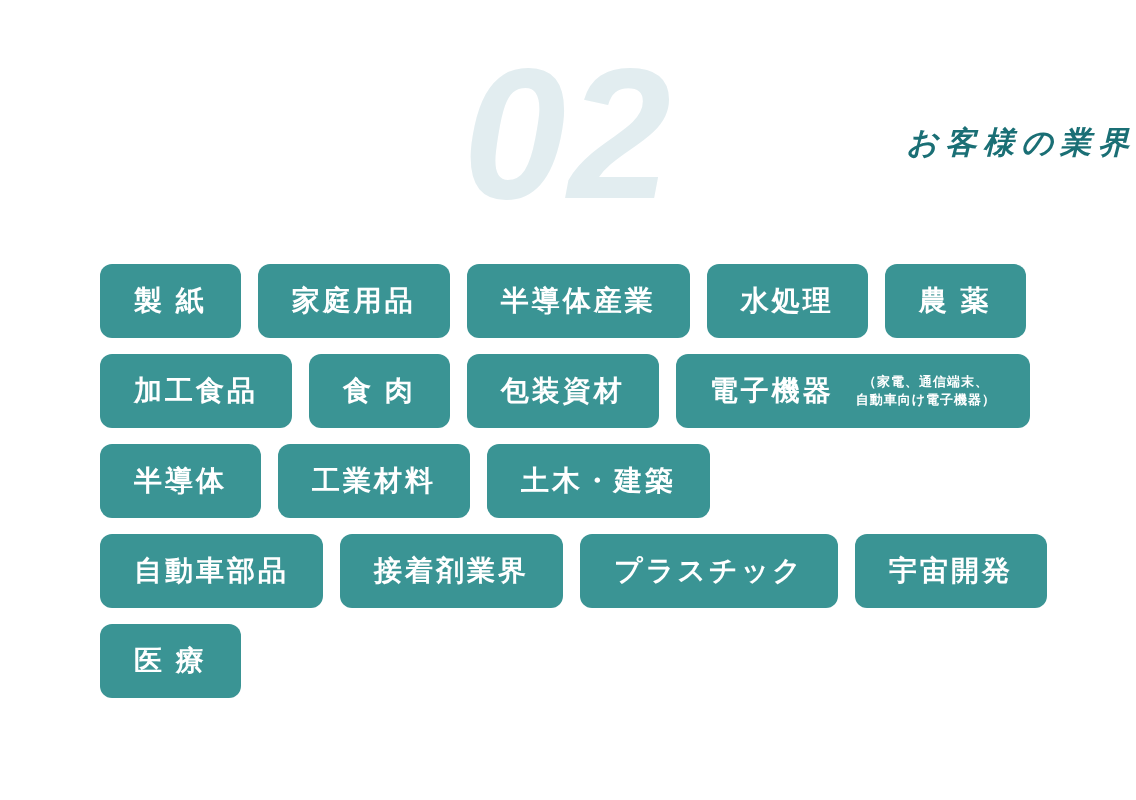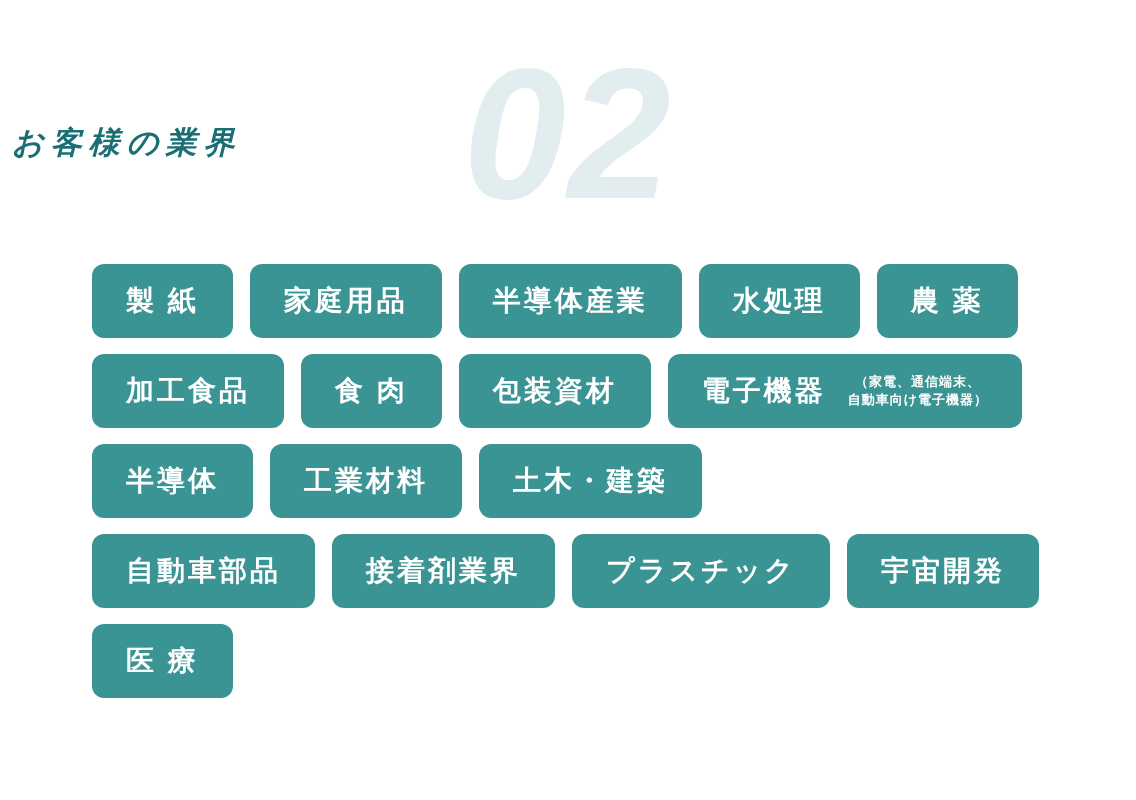--- a/index.html
+++ b/index.html
@@ -39,33 +39,32 @@
     letter-spacing: 2px;
     user-select: none;
     z-index: 0;
   }
 
   .page-title {
     position: absolute;
     top: 122px;
     left: 0;
     width: 100%;
-    text-align: left;
+    text-align: right;
     font-size: 31px;
     font-weight: 700;
     color: #1a6f75;
     letter-spacing: 7px;
     z-index: 1;
-    padding-left: 12px;
   }
 
   
   .badges {
     position: absolute;
-    left: 92px;
+    left: 100px;
     top: 264px;
     width: 952px;
     display: flex;
     flex-direction: column;
     gap: 16px;
     z-index: 1;
   }
 
   .badge-row {
     display: flex;

